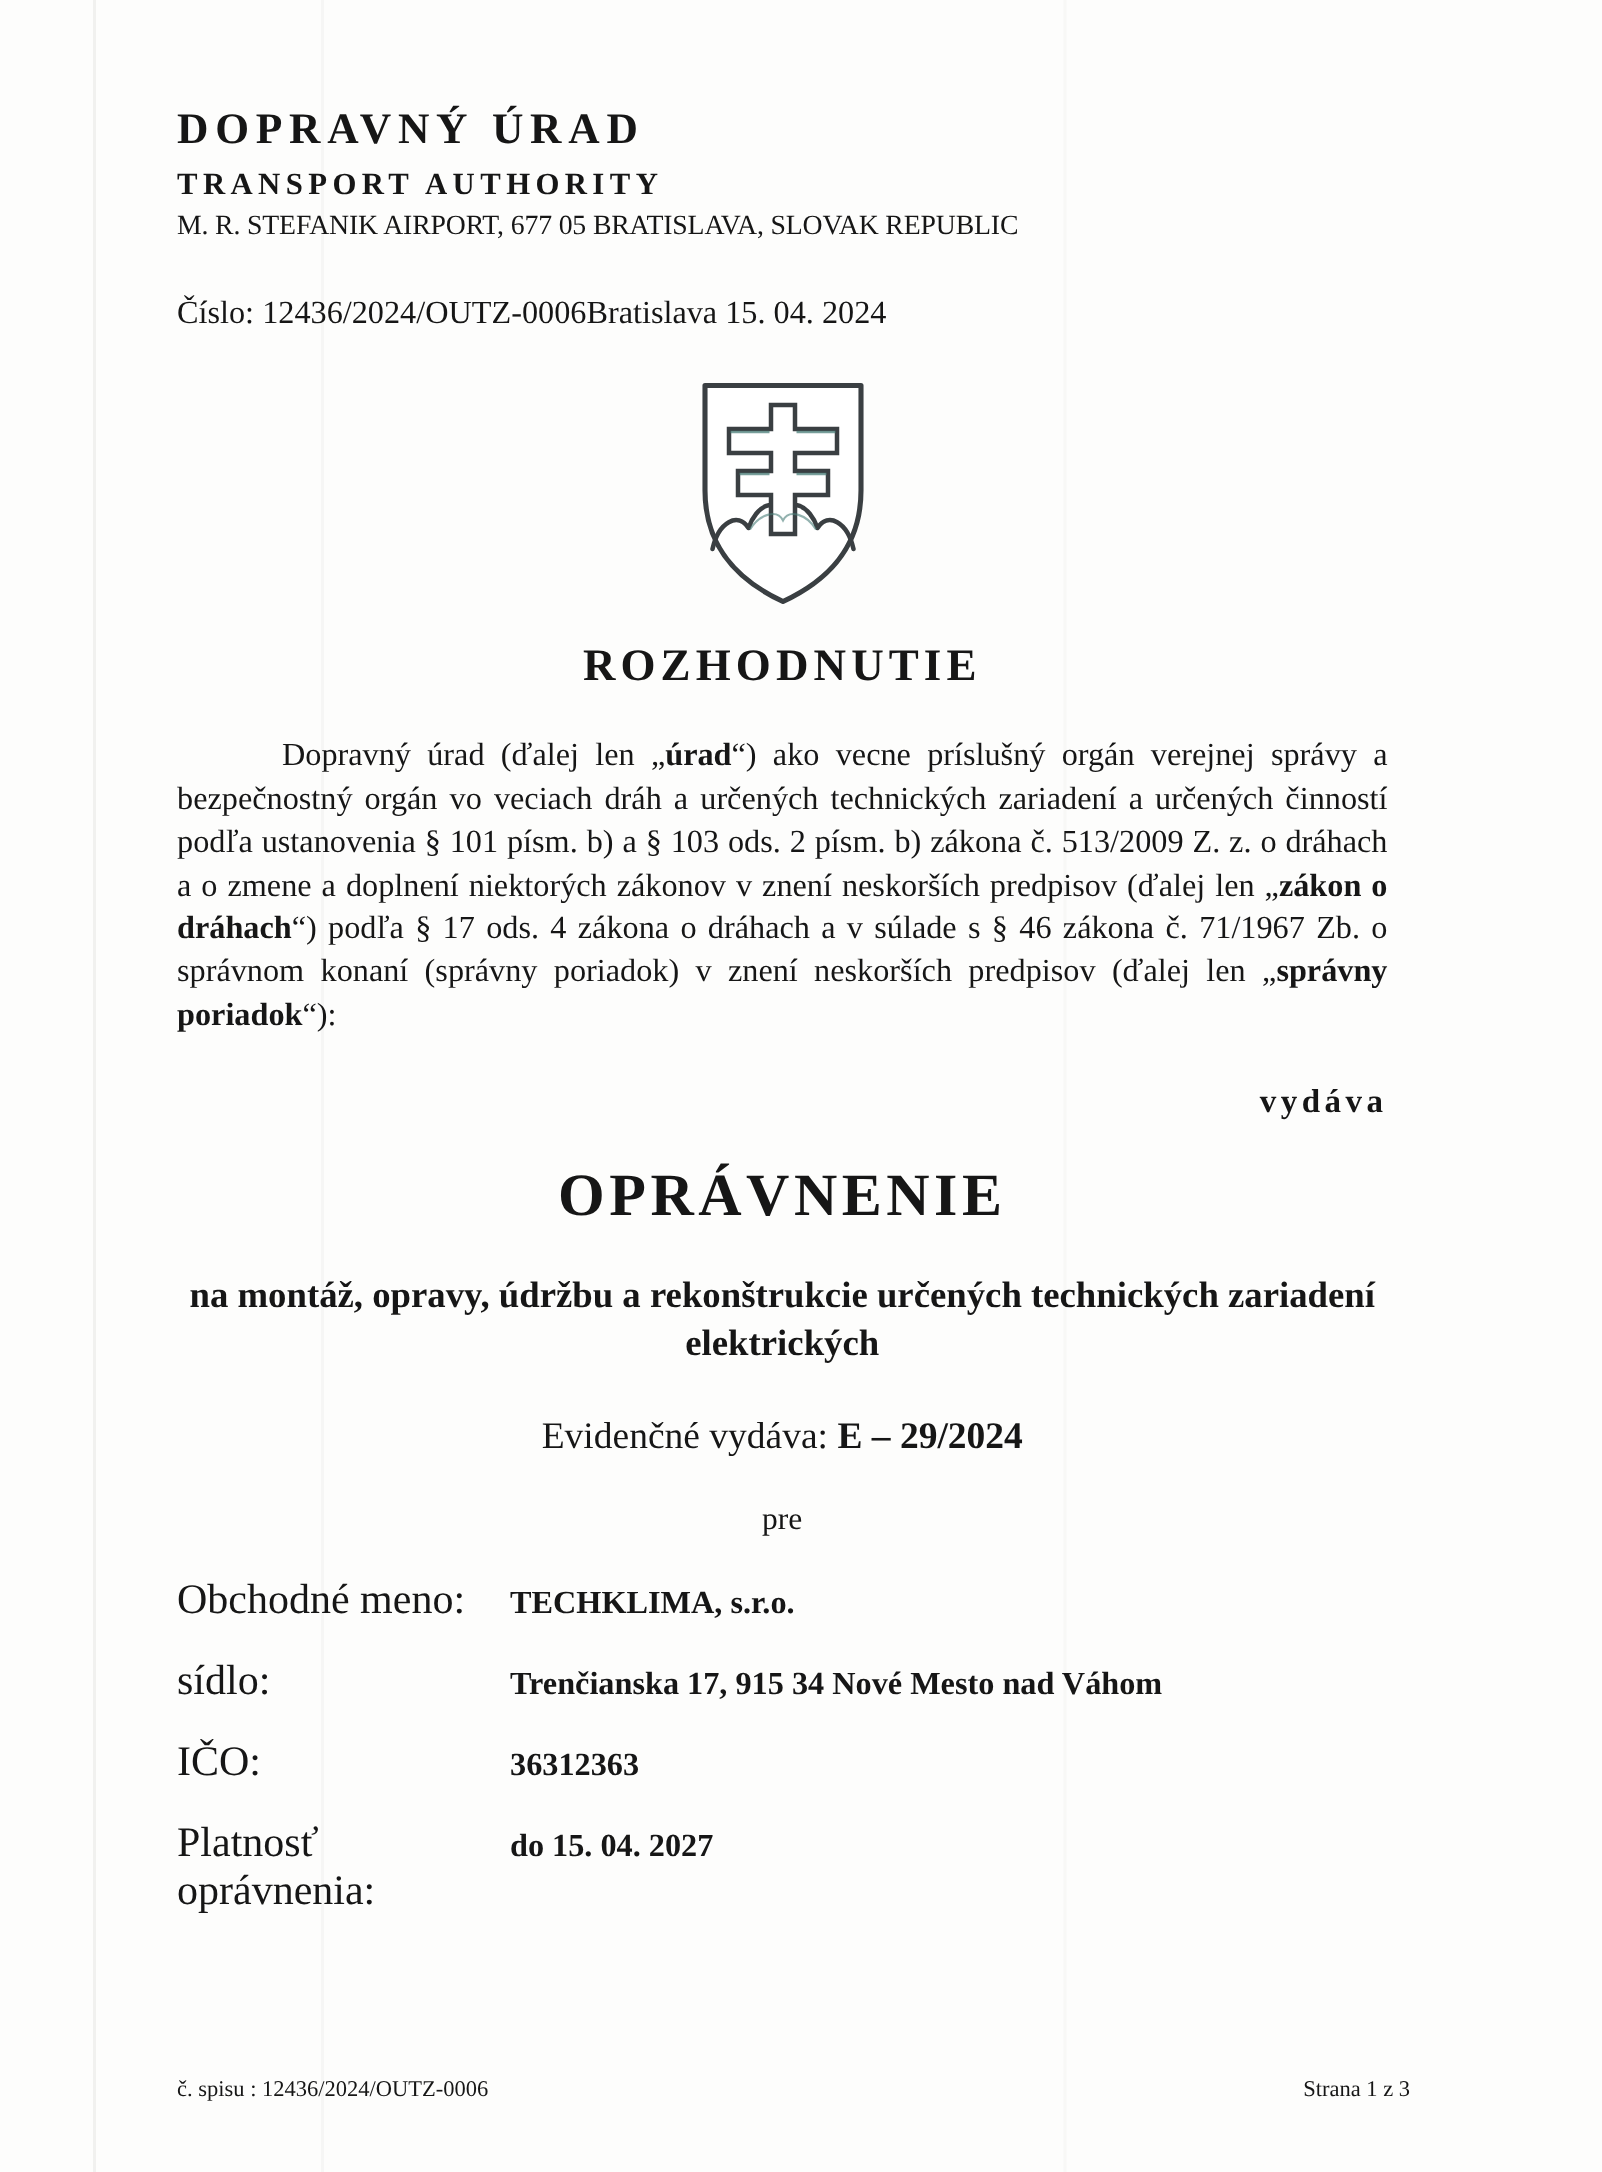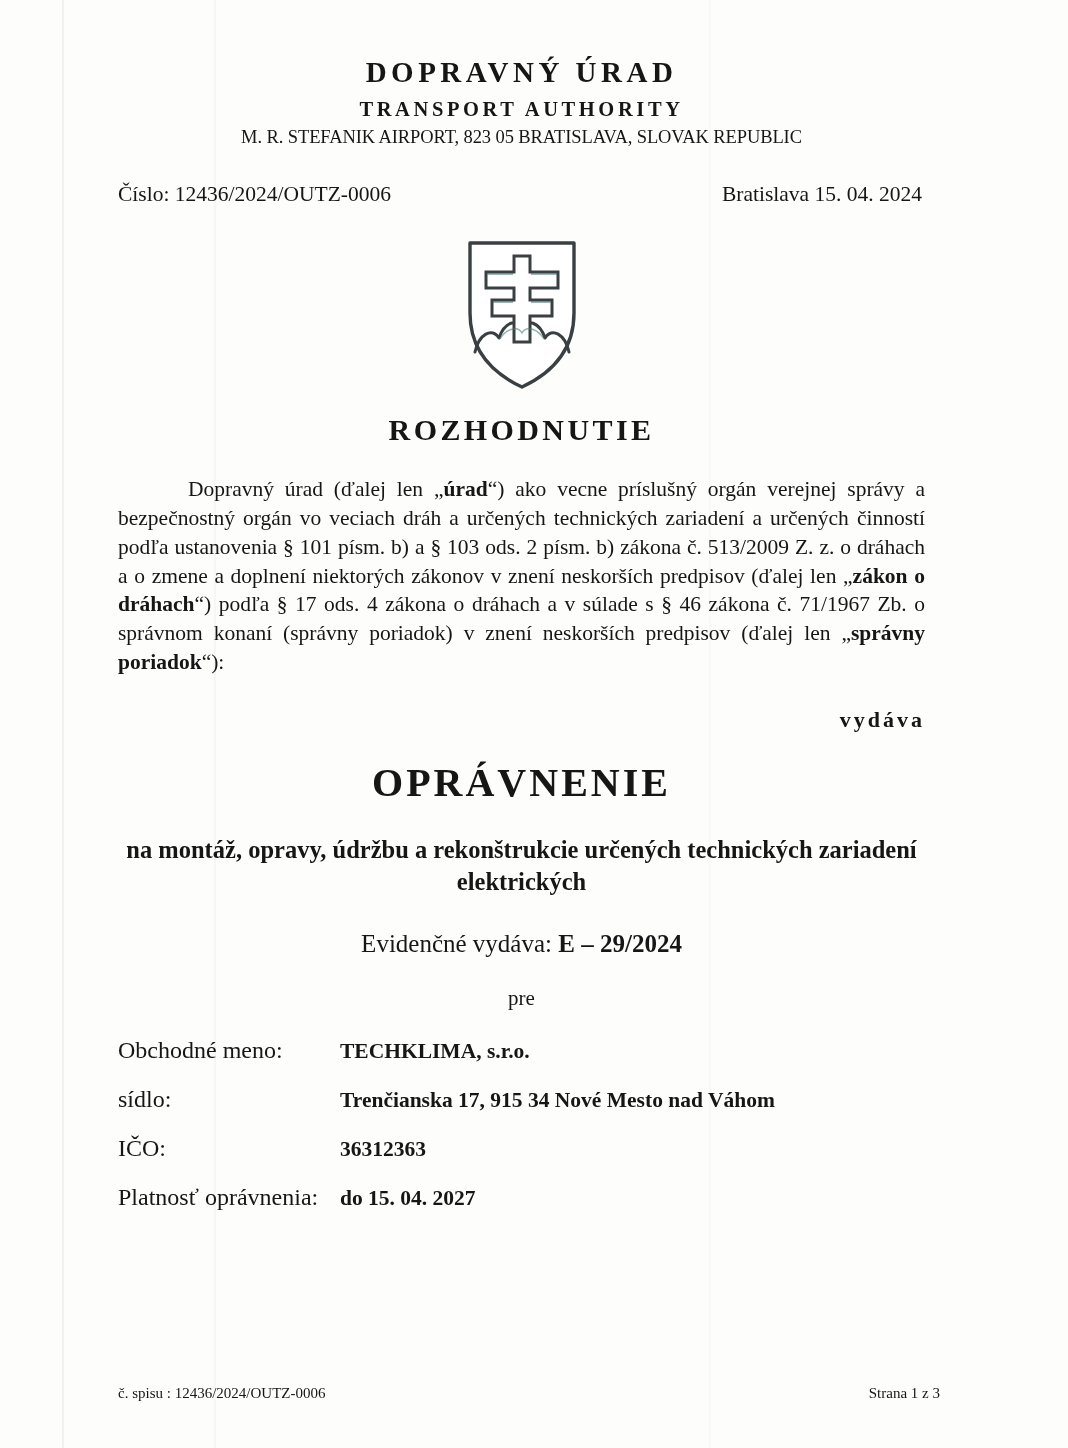--- a/index.html
+++ b/index.html
@@ -37,22 +37,21 @@
 
   .sheet {
     position: absolute;
     left: 118px;
     top: 0;
     width: 807px;
   }
 
   
   .masthead {
-    text-align: center;
-    padding-top: 56px;
+    padding-top: 70px;
   }
   .org-name-sk {
     font-size: 29px;
     font-weight: bold;
     letter-spacing: 4.5px;
     line-height: 1.12;
   }
   .org-addr-sk {
     font-size: 20.5px;
     line-height: 1.3;
@@ -69,25 +68,23 @@
   .org-addr-en {
     font-size: 18.5px;
     line-height: 1.3;
     letter-spacing: -0.1px;
     margin-top: 3px;
   }
 
   
   .refline {
     display: flex;
-    justify-content: space-between;
     align-items: baseline;
     margin-top: 33px;
     font-size: 21.5px;
-    gap: 16px;
   }
   .ref-number { white-space: nowrap; }
   .ref-place { white-space: nowrap; padding-right: 3px; }
 
   
   .emblem-wrap {
     margin-top: 32px;
     text-align: center;
     height: 160px;
   }
@@ -153,21 +150,21 @@
     margin-top: 26px;
   }
   .field-row {
     display: flex;
     align-items: baseline;
     margin-bottom: 22px;
   }
   .field-label {
     width: 222px;
     flex: 0 0 222px;
-    font-size: 24px;
+    font-size: 28px;
   }
   .field-value {
     font-size: 21.5px;
     font-weight: bold;
   }
 
   
   .footer {
     position: absolute;
     left: 118px;
@@ -188,21 +185,21 @@
 
   <div class="scan-streak s1"></div>
   <div class="scan-streak s2"></div>
   <div class="scan-streak s3"></div>
 
   <div class="sheet">
 
     <div class="masthead">
       <div class="org-name-sk">DOPRAVNÝ ÚRAD</div>
       <div class="org-name-en">TRANSPORT AUTHORITY</div>
-      <div class="org-addr-en">M. R. STEFANIK AIRPORT, 823 05 BRATISLAVA, SLOVAK REPUBLIC</div>
+      <div class="org-addr-en">M. R. STEFANIK AIRPORT, 677 05 BRATISLAVA, SLOVAK REPUBLIC</div>
     </div>
 
     <div class="refline">
       <div class="ref-number">Číslo: 12436/2024/OUTZ-0006</div>
       <div class="ref-place">Bratislava 15. 04. 2024</div>
     </div>
 
     <div class="emblem-wrap">
       <svg width="112" height="152" viewBox="0 0 112 152">
 

